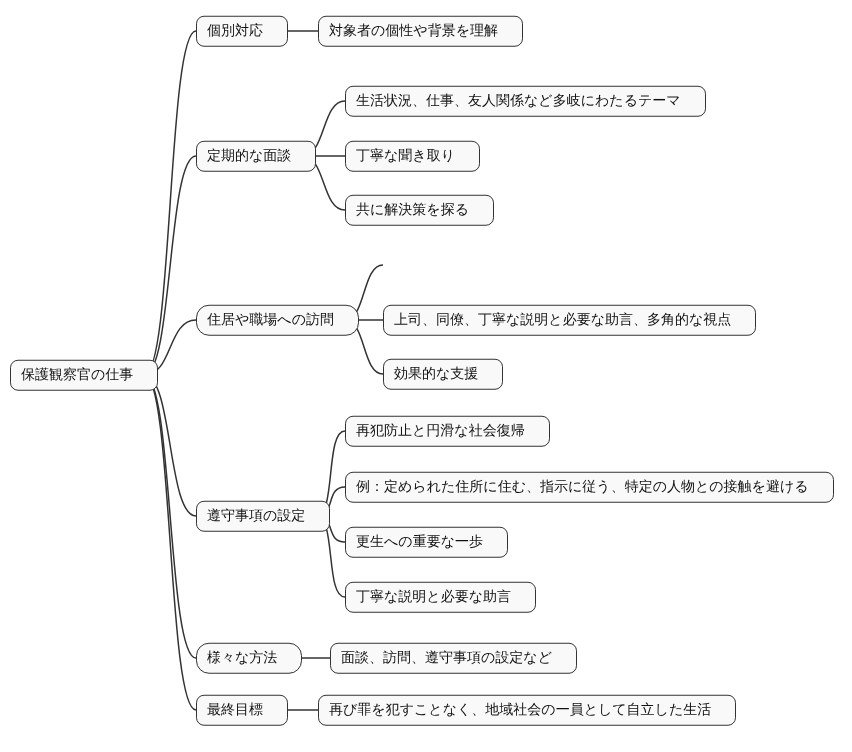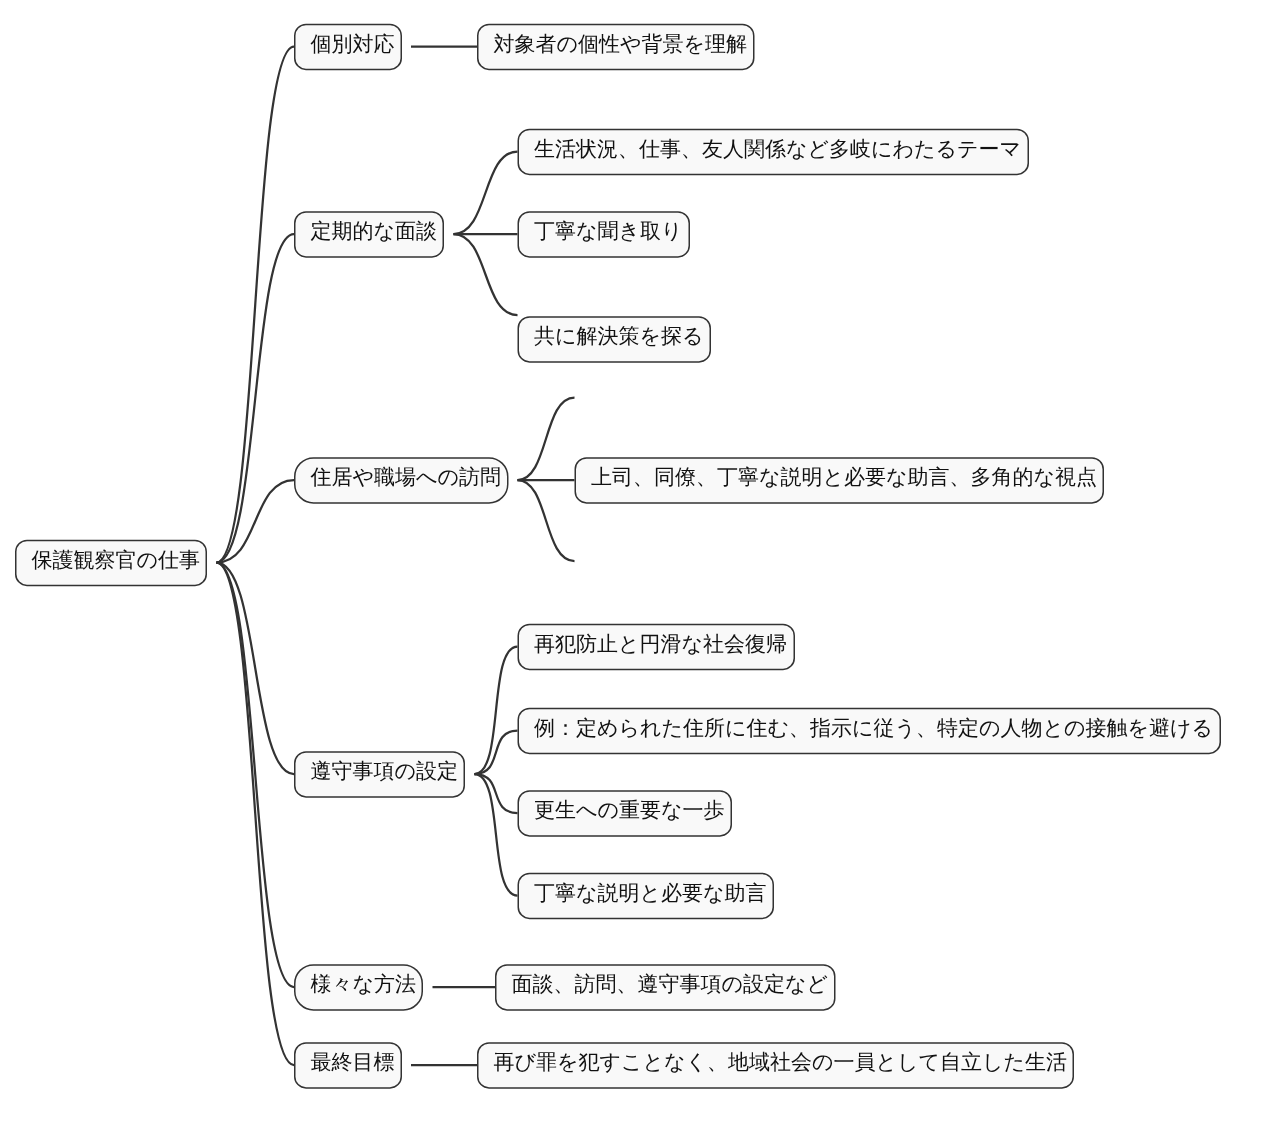--- a/index.html
+++ b/index.html
@@ -13,21 +13,21 @@
     overflow: hidden;
   }
   #connectors { position: absolute; left: 0; top: 0; }
   #connectors path { fill: none; stroke: #333333; stroke-width: 1.5; }
   .node {
     position: absolute;
     transform: translateY(-50%);
     background: #f9f9f9;
     border: 1.5px solid #333333;
     border-radius: 8px;
-    padding: 5px 4px 6px 10px;
+    padding: 5px 24px 6px 10px;
     font-size: 14px;
     line-height: 1.25;
     color: #111111;
     white-space: nowrap;
   }
 </style>
 </head>
 <body>
 
 <div id="canvas">
@@ -60,23 +60,24 @@
   <div class="node" id="b2" style="left:196px; top:156px;">定期的な面談</div>
   <div class="node" id="b3" style="left:196px; top:320px;border-radius:13px;">住居や職場への訪問</div>
   <div class="node" id="b4" style="left:196px; top:516px;">遵守事項の設定</div>
   <div class="node" id="b5" style="left:196px; top:658px;border-radius:13px;">様々な方法</div>
   <div class="node" id="b6" style="left:196px; top:710px;">最終目標</div>
 
   <div class="node" id="n2-1" style="left:345px; top:101px;">生活状況、仕事、友人関係など多岐にわたるテーマ</div>
 
   <div class="node" id="n1-1" style="left:318px; top:31px;">対象者の個性や背景を理解</div>
   <div class="node" id="n2-2" style="left:345px; top:156px;">丁寧な聞き取り</div>
-  <div class="node" id="n2-3" style="left:345px; top:210px;margin-top:16px;">共に解決策を探る</div>
+  <div class="node" id="n2-3" style="left:345px; top:210px;">共に解決策を探る</div>
 
   <div class="node" id="n3-2" style="left:383px; top:320px;">上司、同僚、丁寧な説明と必要な助言、多角的な視点</div>
+  <div class="node" id="n3-3" style="left:383px; top:374px;">効果的な支援</div>
 
   <div class="node" id="n4-1" style="left:345px; top:431px;">再犯防止と円滑な社会復帰</div>
   <div class="node" id="n4-2" style="left:345px; top:487px;">例：定められた住所に住む、指示に従う、特定の人物との接触を避ける</div>
   <div class="node" id="n4-3" style="left:345px; top:542px;">更生への重要な一歩</div>
   <div class="node" id="n4-4" style="left:345px; top:597px;">丁寧な説明と必要な助言</div>
 
   <div class="node" id="n5-1" style="left:330px; top:658px;">面談、訪問、遵守事項の設定など</div>
 
   <div class="node" id="n6-1" style="left:318px; top:710px;">再び罪を犯すことなく、地域社会の一員として自立した生活</div>
 

